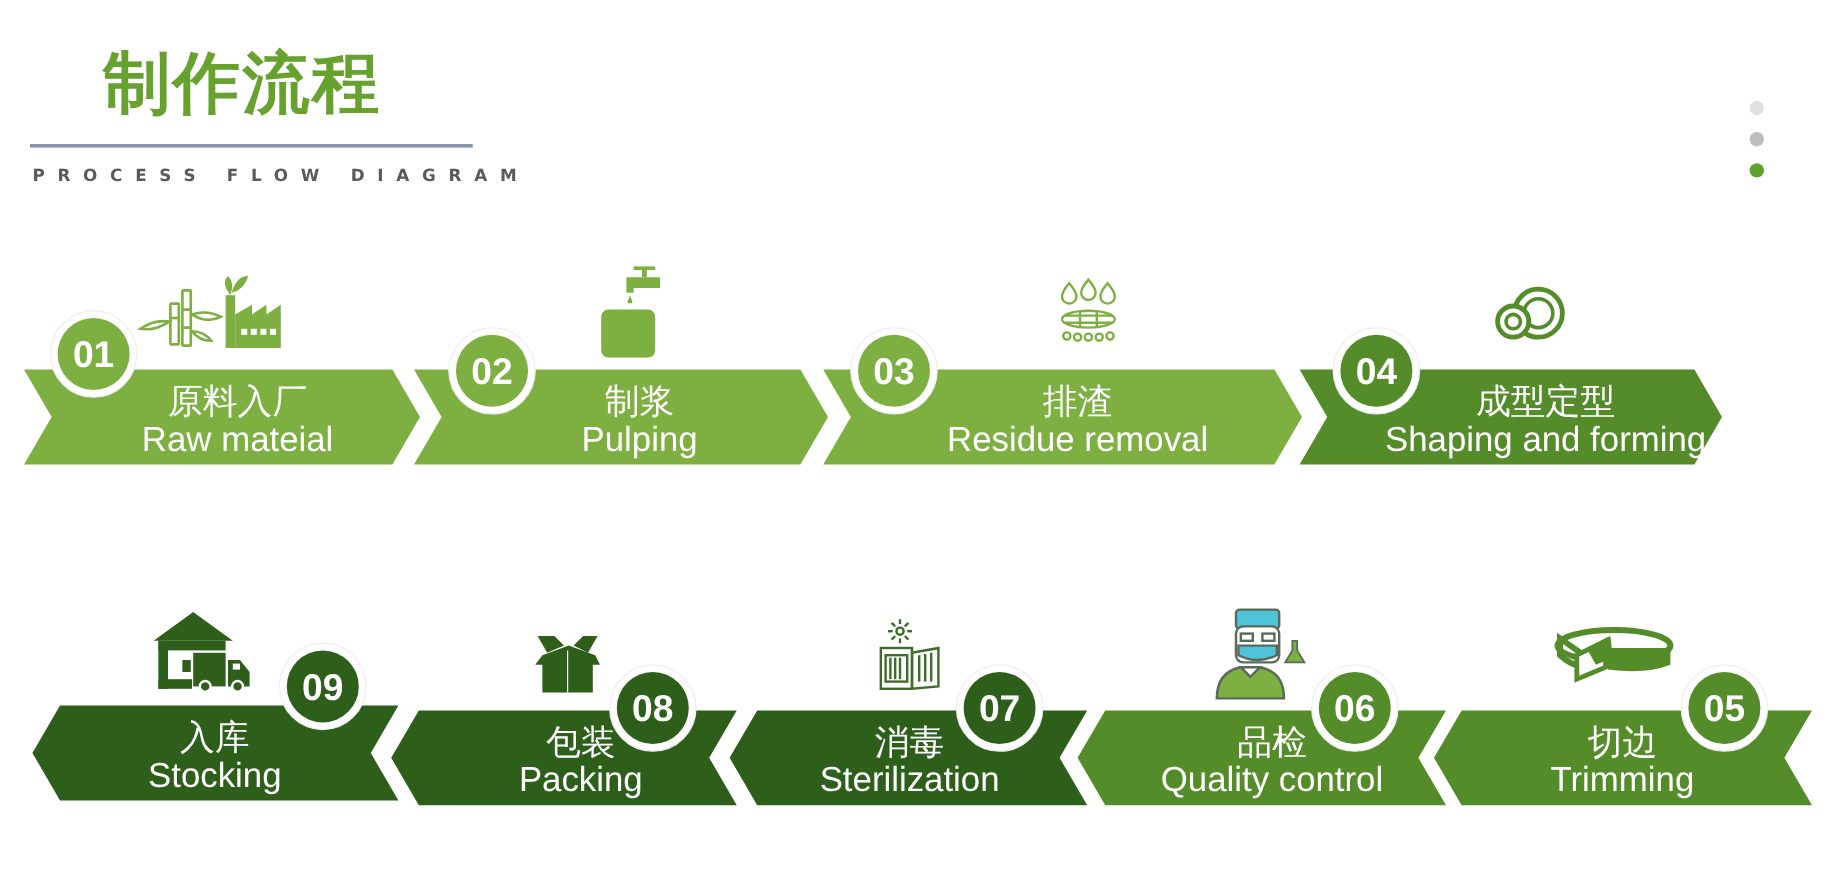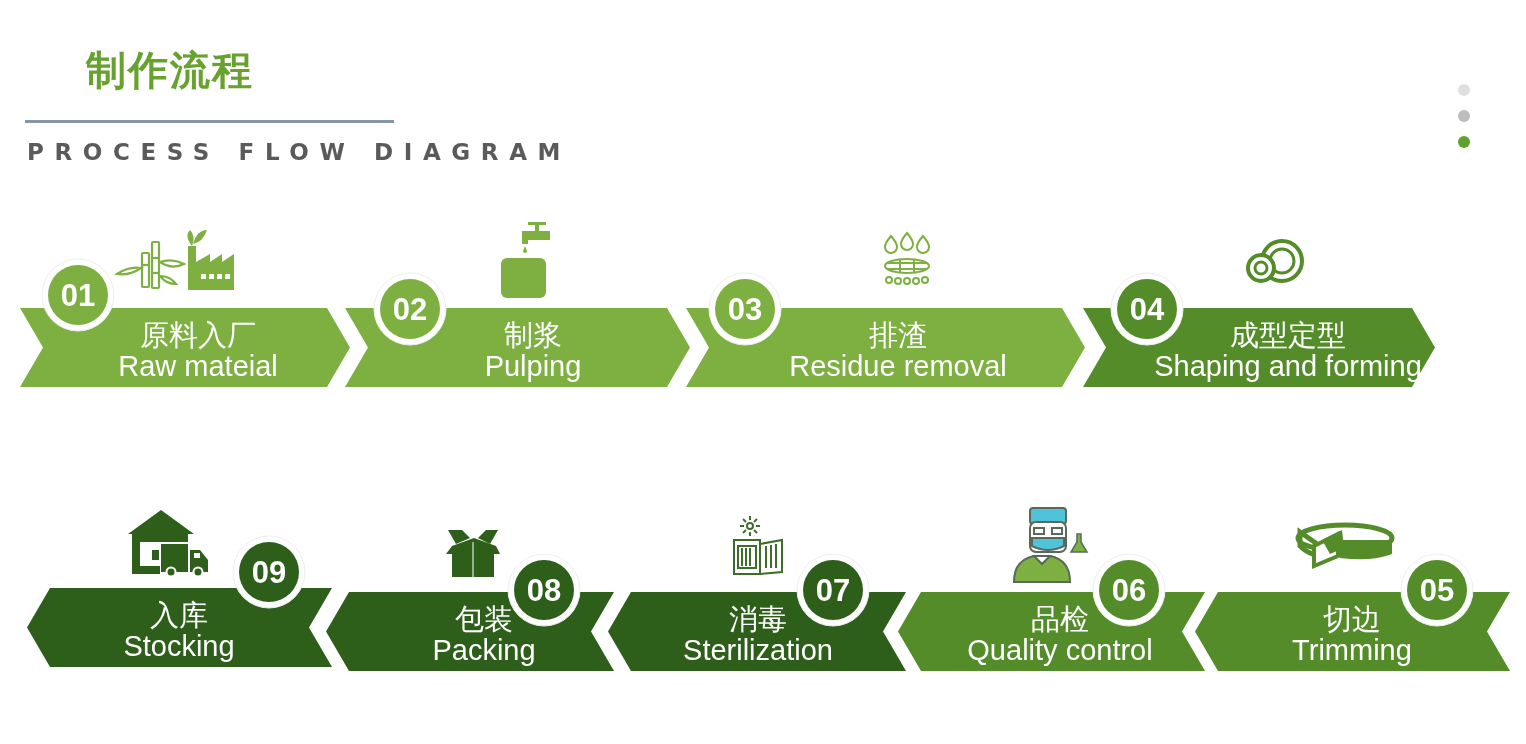--- a/index.html
+++ b/index.html
@@ -1,19 +1,19 @@
 <!DOCTYPE html>
 <html><head>
 <meta charset="utf-8">
 <style>
   html,body{margin:0;padding:0;background:#ffffff;}
   body{width:1526px;height:744px;position:relative;overflow:hidden;font-family:"Liberation Sans","DejaVu Sans",sans-serif;}
-  .title{position:absolute;left:86px;top:38px;font-size:40px;font-weight:bold;color:#67a22f;font-family:"DejaVu Sans",sans-serif;letter-spacing:2px;line-height:64px;}
+  .title{position:absolute;left:86px;top:38px;font-size:56px;font-weight:bold;color:#67a22f;font-family:"DejaVu Sans",sans-serif;letter-spacing:2px;line-height:64px;}
   .title-rule{position:absolute;left:25px;top:120px;width:369px;height:3px;background:#8895a7;}
-  .subtitle{position:absolute;left:27px;top:139px;font-size:23px;font-weight:bold;color:#5a5a5a;letter-spacing:10.6px;font-family:"DejaVu Sans",sans-serif;}
+  .subtitle{position:absolute;left:27px;top:139px;font-size:14px;font-weight:bold;color:#5a5a5a;letter-spacing:10.6px;font-family:"DejaVu Sans",sans-serif;}
   .dots{position:absolute;left:1458px;top:84px;width:14px;}
   .dot{width:12px;height:12px;border-radius:50%;margin-bottom:14px;}
   svg#flow{position:absolute;left:0;top:0;}
   .step-cn{font-family:"DejaVu Sans",sans-serif;font-size:29px;fill:#ffffff;}
   .step-en{font-family:"Liberation Sans",sans-serif;font-size:29px;fill:#ffffff;}
   .badge-num{font-family:"Liberation Sans",sans-serif;font-weight:bold;font-size:31px;fill:#ffffff;}
 </style>
 </head>
 <body>
 

